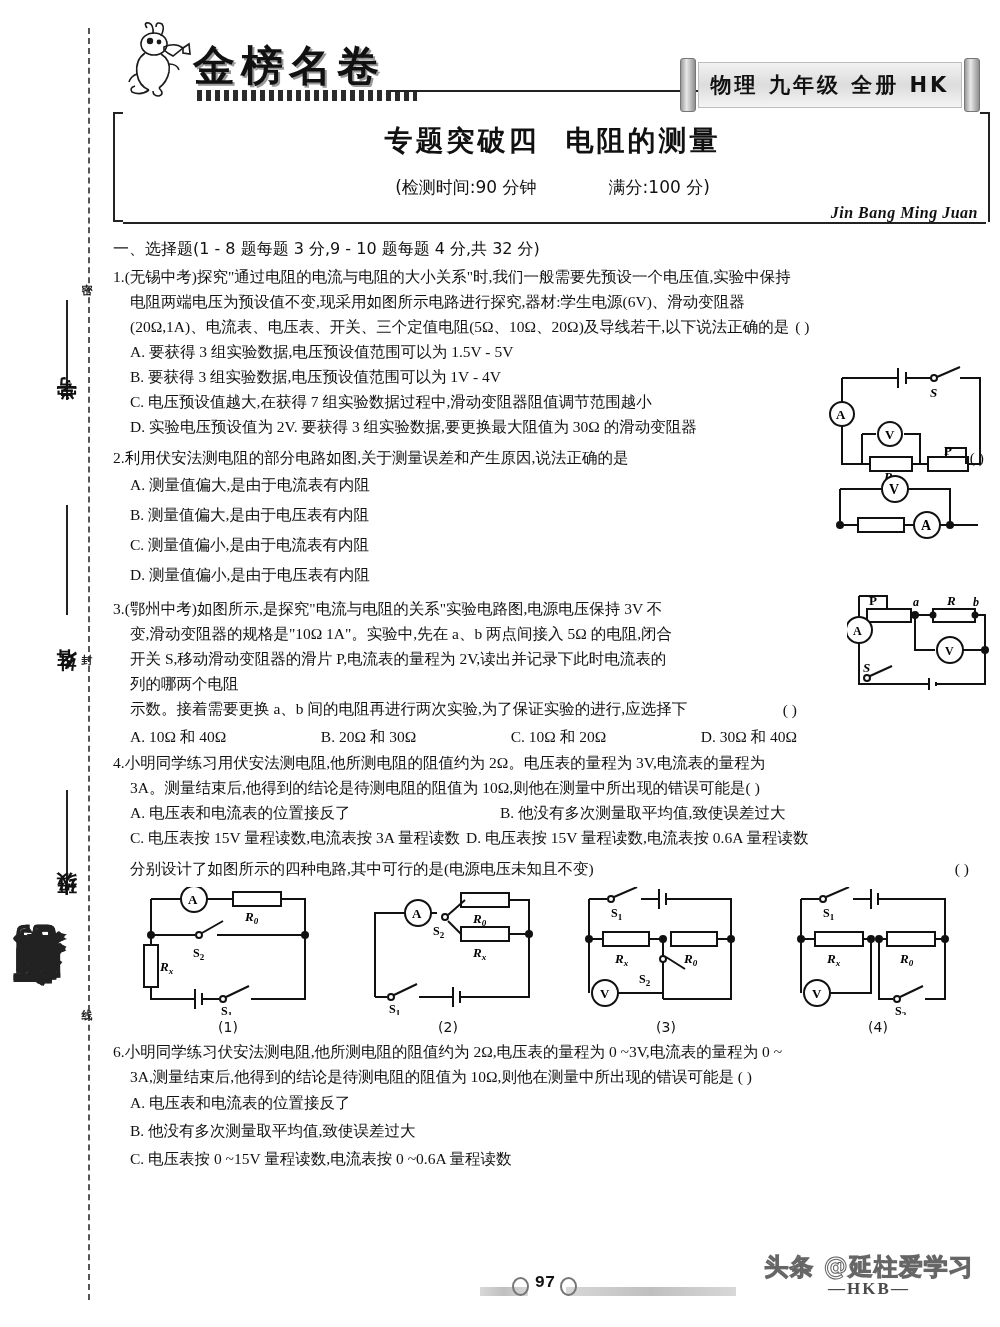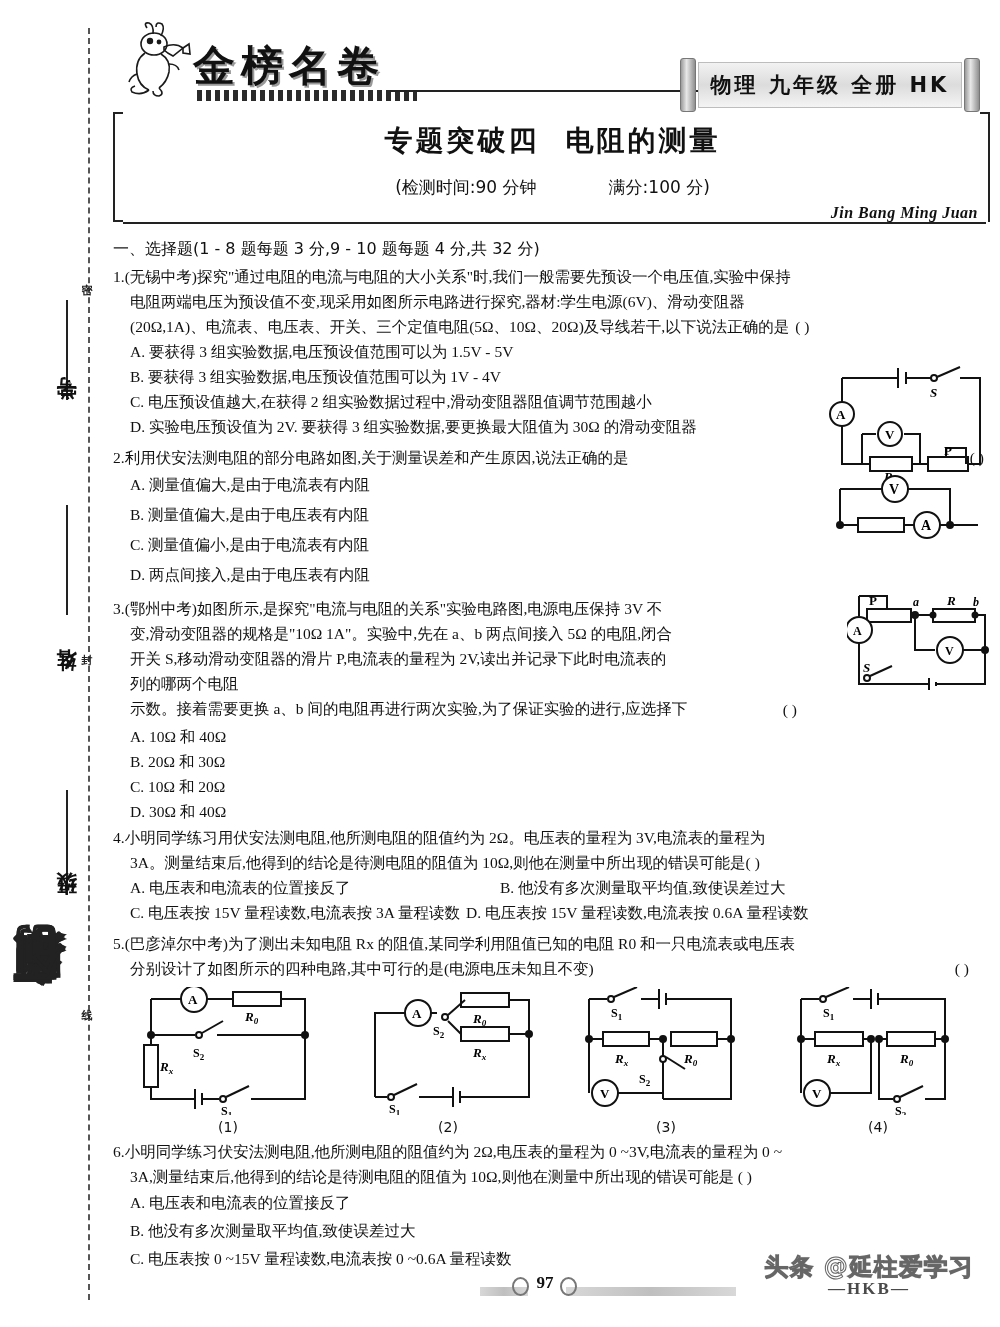--- a/index.html
+++ b/index.html
@@ -171,21 +171,21 @@
   }
   .foot-bar{
     position:absolute; left:480px; top:18px; width:250px; height:9px;
     background:linear-gradient(90deg,#d8d8d8,#bfbfbf,#d8d8d8);
   }
   .foot-bar.left{ left:480px; width:48px; }
   .foot-bar.right{ left:566px; width:170px; }
   .pagenum{
     position:absolute; left:505px; top:4px; width:80px;
     text-align:center; font-size:17px; font-weight:bold;
-    font-family:Liberation Serif, serif;
+    font-family:Liberation Mono, monospace;
   }
   .pagenum-ring{
     position:absolute; top:8px; width:17px; height:19px;
     border:2px solid #777; border-radius:50%;
   }
   .watermark{
     position:absolute; left:744px; top:-18px; width:250px;
     text-align:center; color:#555;
   }
   .wm1{
@@ -282,21 +282,21 @@
       <div class="q-line">
         <span>1.</span><span>(无锡中考)探究"通过电阻的电流与电阻的大小关系"时,我们一般需要先预设一个电压值,实验中保持</span>
       </div>
       <div class="q-line indent">电阻两端电压为预设值不变,现采用如图所示电路进行探究,器材:学生电源(6V)、滑动变阻器</div>
       <div class="q-line indent">
         <span>(20Ω,1A)、电流表、电压表、开关、三个定值电阻(5Ω、10Ω、20Ω)及导线若干,以下说法正确的是</span><span style="margin-left:6px">(        )</span>
       </div>
       <div class="opts">
         <div class="opt">A. 要获得 3 组实验数据,电压预设值范围可以为 1.5V - 5V</div>
         <div class="opt">B. 要获得 3 组实验数据,电压预设值范围可以为 1V - 4V</div>
-        <div class="opt">C. 电压预设值越大,在获得 2 组实验数据过程中,滑动变阻器阻值调节范围越小</div>
+        <div class="opt">C. 电压预设值越大,在获得 7 组实验数据过程中,滑动变阻器阻值调节范围越小</div>
         <div class="opt">D. 实验电压预设值为 2V. 要获得 3 组实验数据,要更换最大阻值为 30Ω 的滑动变阻器</div>
       </div>
     </div>
 
     <div class="fig" style="left:715px; top:92px;">
       <svg width="175" height="125" viewBox="0 0 175 125">
         <g fill="none" stroke="#111" stroke-width="2">
 
           <path d="M22 22 L70 22"></path>
           <path d="M98 22 L112 22"></path>
@@ -335,21 +335,21 @@
 
   <div class="q" style="margin-top:6px;">
     <div class="q-body">
       <div class="q-line">
         <span>2.</span><span>利用伏安法测电阻的部分电路如图,关于测量误差和产生原因,说法正确的是</span>
       </div>
       <div class="opts">
         <div class="opt" style="line-height:30px">A. 测量值偏大,是由于电流表有内阻</div>
         <div class="opt" style="line-height:30px">B. 测量值偏大,是由于电压表有内阻</div>
         <div class="opt" style="line-height:30px">C. 测量值偏小,是由于电流表有内阻</div>
-        <div class="opt" style="line-height:30px">D. 两点间接入,是由于电压表有内阻</div>
+        <div class="opt" style="line-height:30px">D. 测量值偏小,是由于电压表有内阻</div>
       </div>
     </div>
     <div style="position:absolute; right:16px; top:0">(        )</div>
 
     <div class="fig" style="left:725px; top:18px;">
       <svg width="165" height="90" viewBox="0 0 165 90">
         <g fill="none" stroke="#111" stroke-width="2">
           <path d="M10 26 L52 26"></path>
           <path d="M78 26 L120 26 L120 62"></path>
           <path d="M10 26 L10 62"></path>
@@ -371,21 +371,21 @@
   <div class="q" style="margin-top:6px;">
     <div class="q-body" style="width:700px">
       <div class="q-line">
         <span>3.</span><span>(鄂州中考)如图所示,是探究"电流与电阻的关系"实验电路图,电源电压保持 3V 不</span>
       </div>
       <div class="q-line indent">变,滑动变阻器的规格是"10Ω  1A"。实验中,先在 a、b 两点间接入 5Ω 的电阻,闭合</div>
       <div class="q-line indent">开关 S,移动滑动变阻器的滑片 P,电流表的量程为 2V,读出并记录下此时电流表的</div>
       <div class="q-line indent">列的哪两个电阻</div>
       <div class="q-line indent">示数。接着需要更换 a、b 间的电阻再进行两次实验,为了保证实验的进行,应选择下</div>
       <div style="text-align:right; padding-right:16px; margin-top:-24px;">(        )</div>
-      <div class="opt-row" style="justify-content:space-between; padding-right:16px; margin-top:2px;flex-direction:column;">
+      <div class="opt-row" style="justify-content:space-between; padding-right:16px; margin-top:2px;">
         <span>A. 10Ω 和 40Ω</span>
         <span>B. 20Ω 和 30Ω</span>
         <span>C. 10Ω 和 20Ω</span>
         <span>D. 30Ω 和 40Ω</span>
       </div>
     </div>
 
     <div class="fig" style="left:742px; top:-8px;">
       <svg width="150" height="110" viewBox="0 0 150 110">
         <g fill="none" stroke="#111" stroke-width="2">
@@ -439,23 +439,20 @@
       </div>
       <div class="opt-row" style="justify-content:flex-start;">
         <span>C. 电压表按 15V 量程读数,电流表按 3A 量程读数</span>
         <span style="margin-left:6px">D. 电压表按 15V 量程读数,电流表按 0.6A 量程读数</span>
       </div>
     </div>
   </div>
 
   <div class="q" style="margin-top:6px;">
     <div style="width:870px">
-      <div class="q-line">
-        <span>5.</span><span>(巴彦淖尔中考)为了测出未知电阻 Rx 的阻值,某同学利用阻值已知的电阻 R0 和一只电流表或电压表</span>
-      </div>
       <div class="q-line indent" style="position:relative">
         <span>分别设计了如图所示的四种电路,其中可行的是(电源电压未知且不变)</span>
         <span style="position:absolute; right:14px">(        )</span>
       </div>
     </div>
 
     <div class="fig-row">
 
       <div style="position:absolute; left:20px; top:4px;">
         <svg width="190" height="128" viewBox="0 0 190 128">

